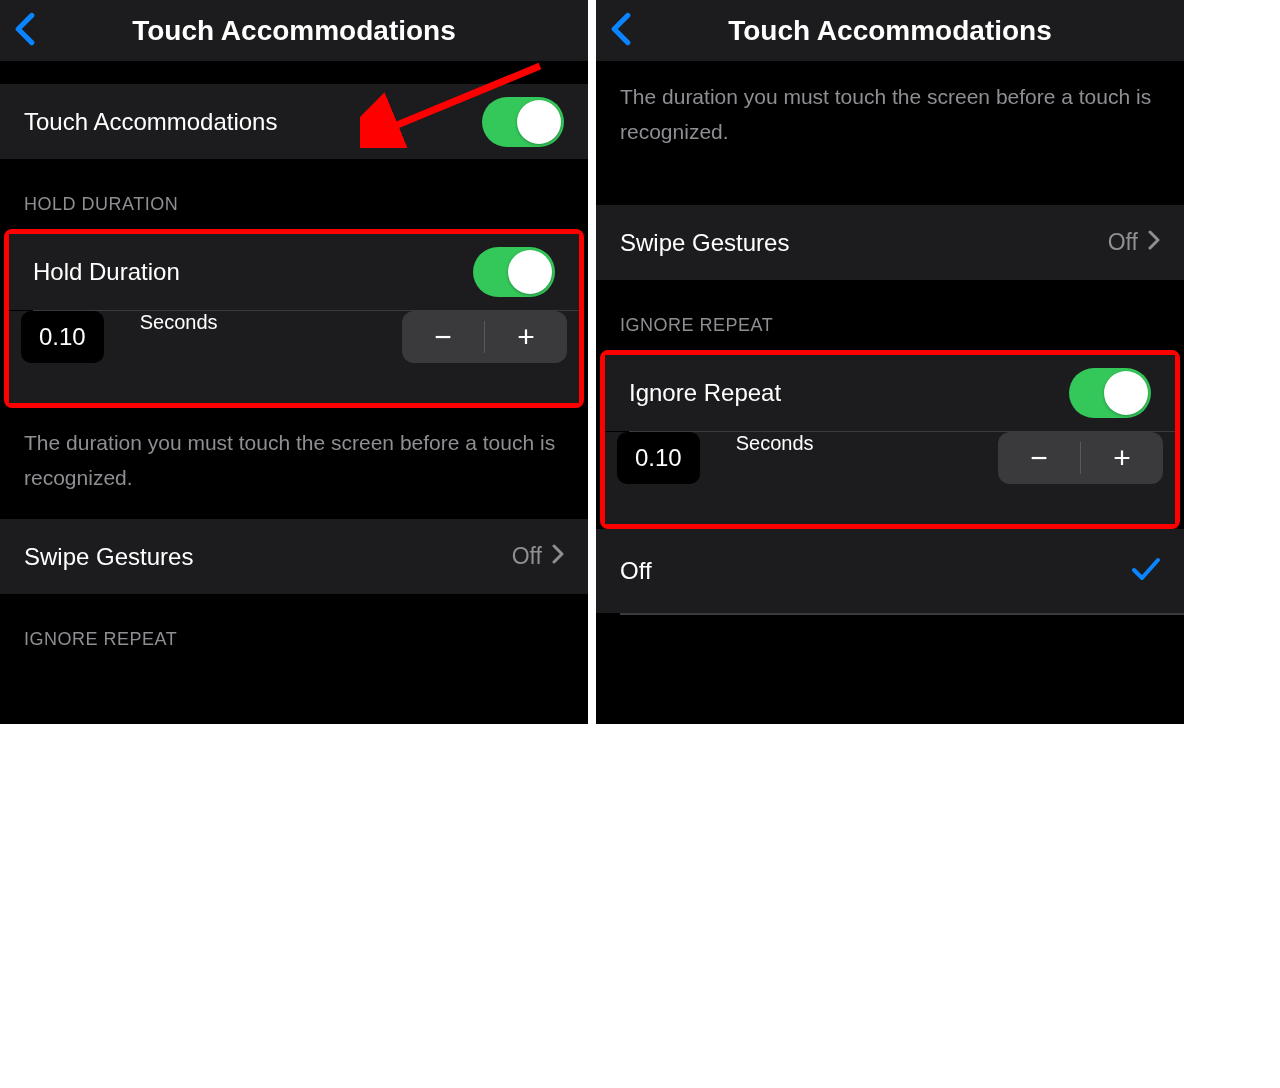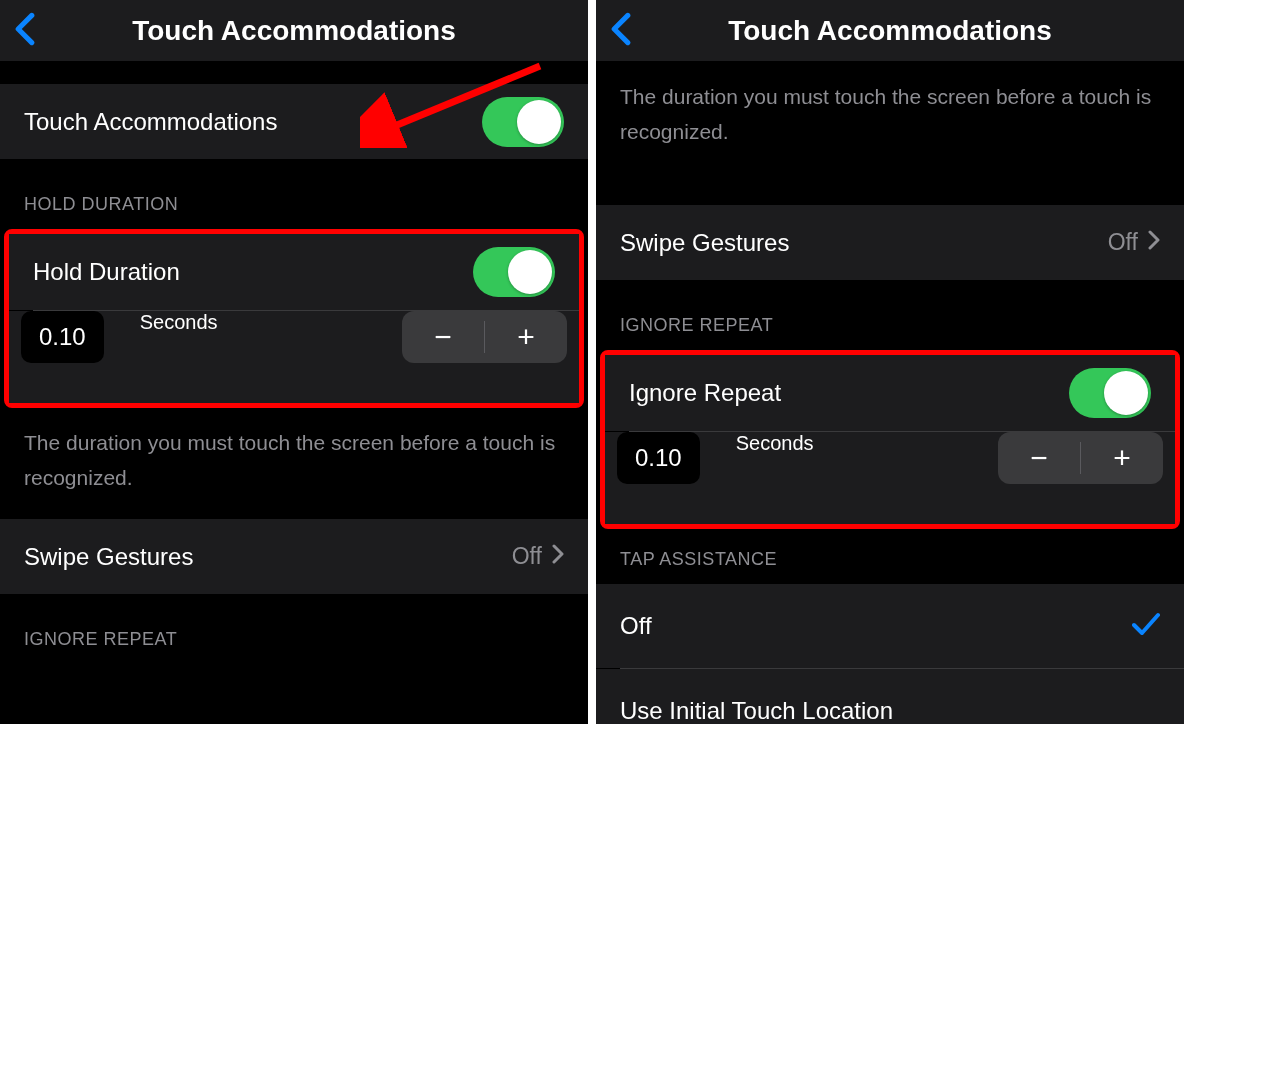--- a/index.html
+++ b/index.html
@@ -275,29 +275,25 @@
       <div class="unit-label">Seconds</div>
       <div class="stepper">
         <div class="stepper-btn">−</div>
         <div class="stepper-div"></div>
         <div class="stepper-btn">+</div>
       </div>
     </div>
   </div>
 
 
-  <div class="section-header tight">TAP ASSISTANCE</div>
 
   <div class="list-row">
     <span>Off</span>
     <span class="checkmark">
       <svg width="28" height="24" viewBox="0 0 28 24">
           <path d="M2 13 L10 21 L26 3" stroke="#0a84ff" stroke-width="4" fill="none" stroke-linecap="round" stroke-linejoin="round"></path>
         </svg>
     </span>
   </div>
   <div class="divider-inset"></div>
-  <div class="list-row">
-    <span>Use Initial Touch Location</span>
-  </div>
   <div class="divider-inset"></div>
 
 </div>
 
 </body></html>

